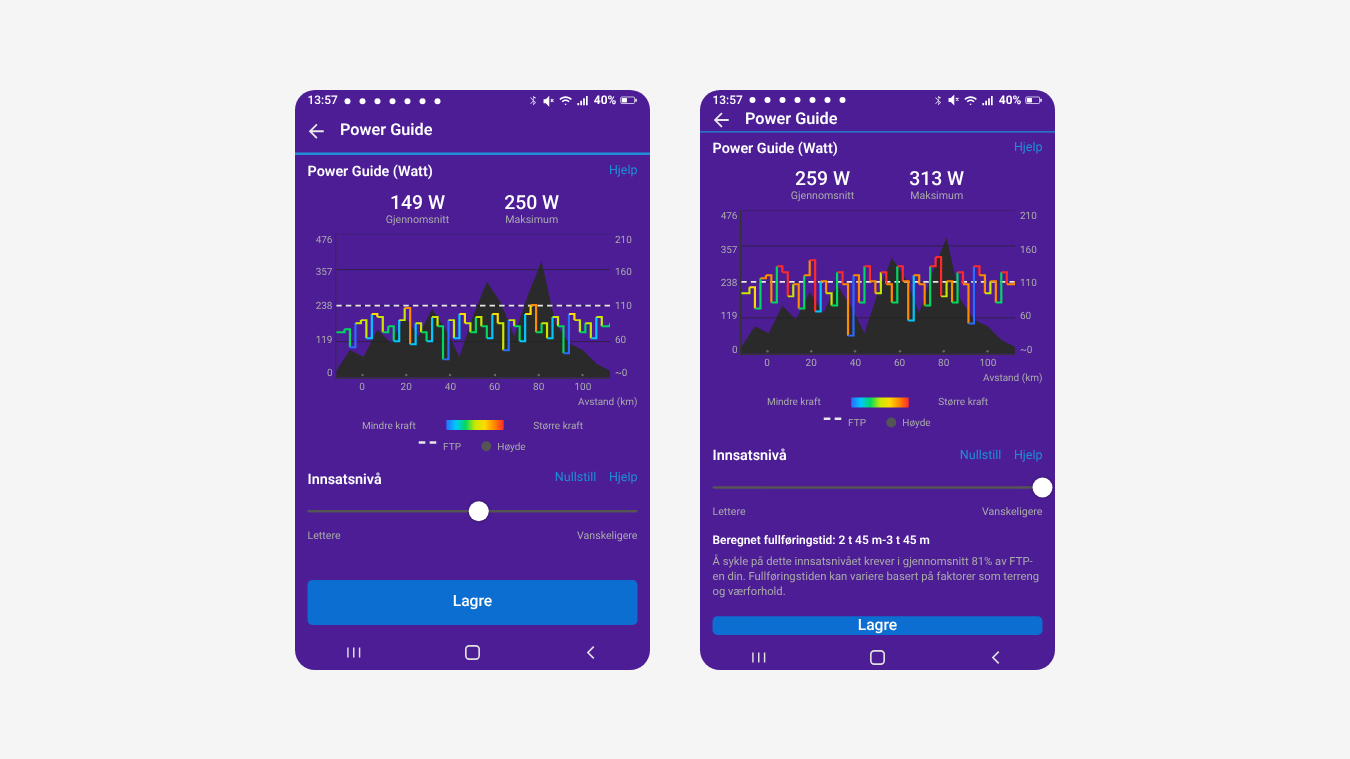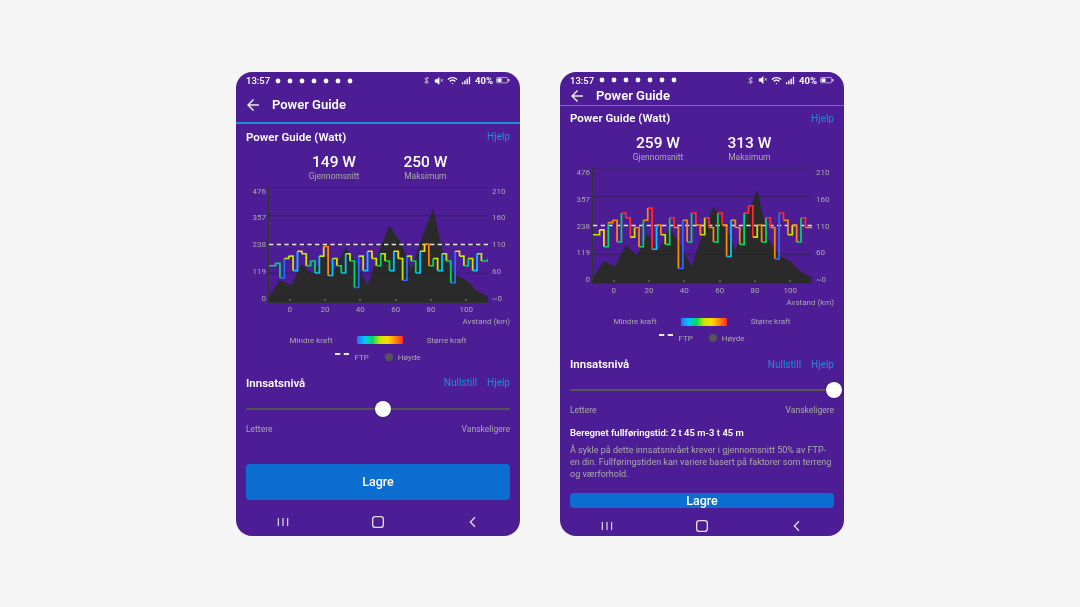--- a/index.html
+++ b/index.html
@@ -502,21 +502,21 @@
       <div class="slider-row">
         <div class="track">
             <div class="thumb" style="left:100%"></div>
           </div>
       </div>
       <div class="slider-labels">
         <span>Lettere</span>
         <span>Vanskeligere</span>
       </div>
       <div class="est">Beregnet fullføringstid: 2 t 45 m-3 t 45 m</div>
-      <div class="desc">Å sykle på dette innsatsnivået krever i gjennomsnitt 50% av FTP-en din. Fullføringstiden kan variere basert på faktorer som terreng og værforhold.</div>
+      <div class="desc">Å sykle på dette innsatsnivået krever i gjennomsnitt 81% av FTP-en din. Fullføringstiden kan variere basert på faktorer som terreng og værforhold.</div>
     </div>
 
     <div class="spacer"></div>
     <div class="save-btn">Lagre</div>
 
     <div class="navbar">
       <span class="nav-btn">
           <svg viewBox="0 0 24 24" width="18" height="14">
             <path fill="currentColor" d="M3 5h2v14H3zM11 5h2v14h-2zM19 5h2v14h-2z"></path>
           </svg>

